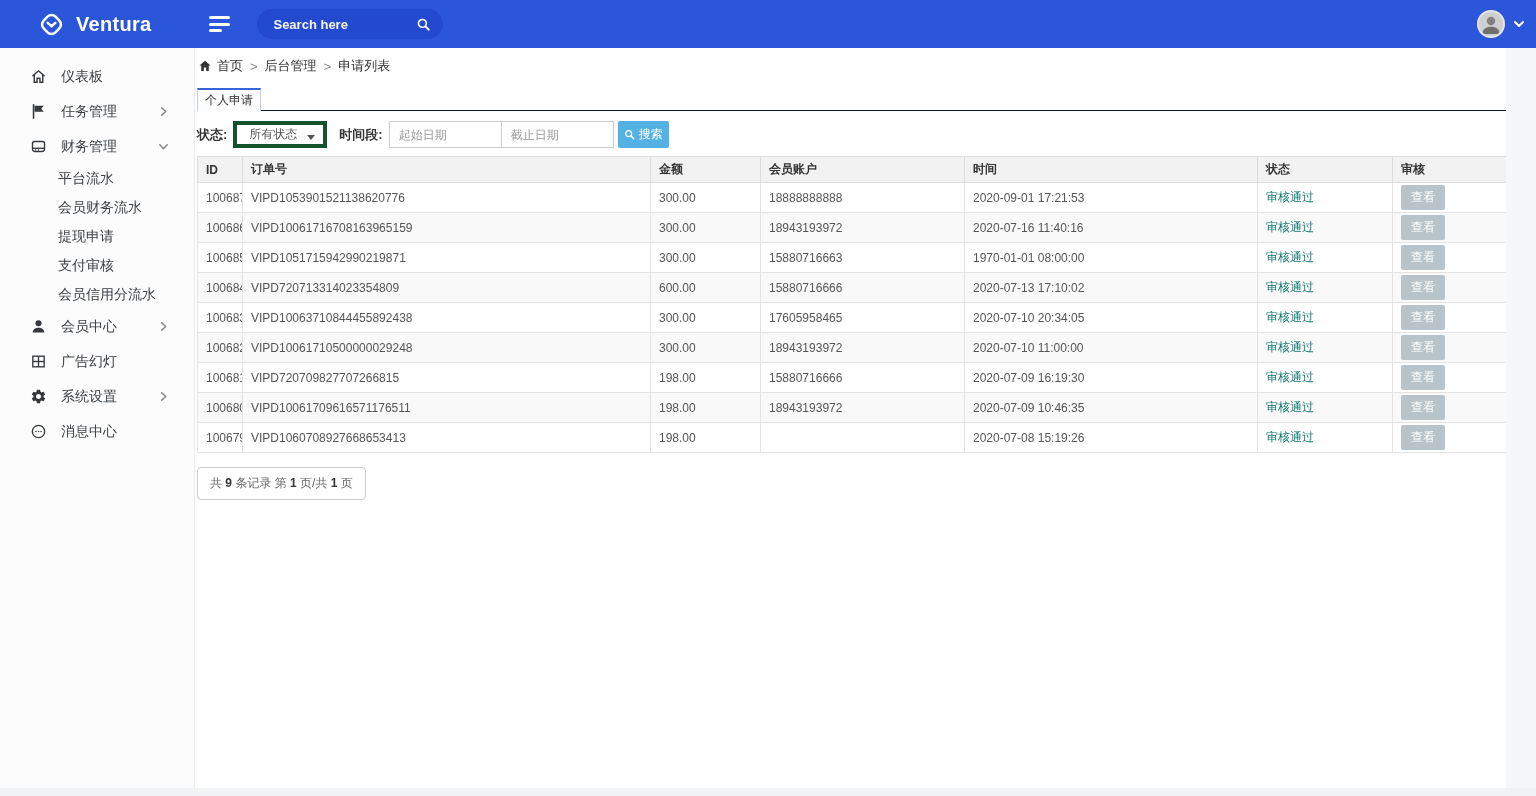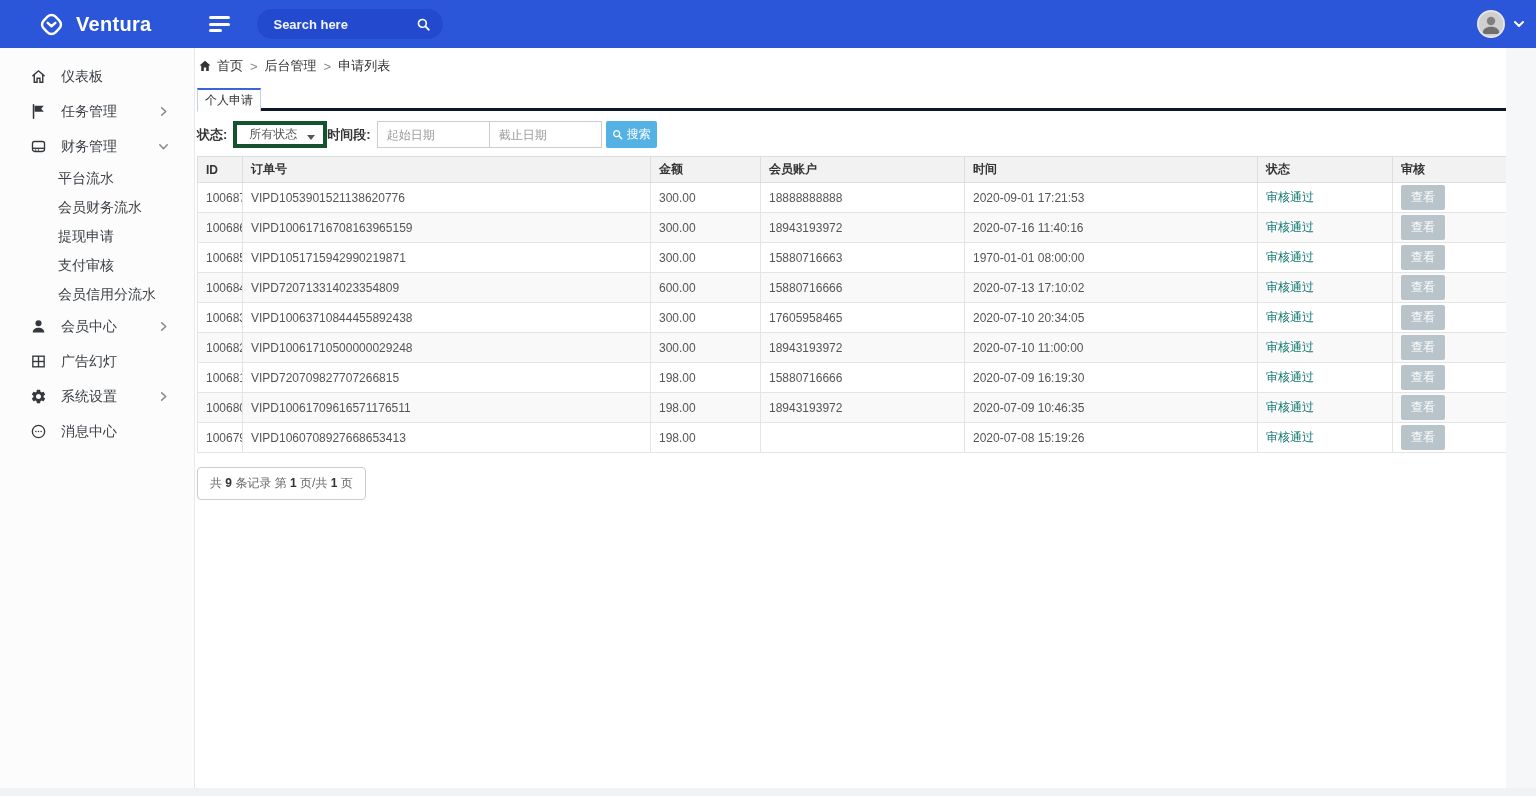--- a/index.html
+++ b/index.html
@@ -44,33 +44,33 @@
   .right-strip { position:absolute; top:0; right:0; width:30px; bottom:8px; background:#f6f7f8; }
   .bottom-strip { position:absolute; left:0; right:0; bottom:0; height:8px; background:#f1f2f3; z-index:40; }
 
   .breadcrumb { margin:9px 0 0 2px; display:flex; align-items:center; gap:5px;
     font-size:13px; color:#333;text-align:right; }
   .bc-home { width:14px; height:14px; display:inline-flex; color:#333; }
   .bc-link { color:#333; cursor:pointer; }
   .bc-sep { color:#888; margin:0 2px; }
 
   .tabbar { position:relative; margin:13px 0 4px 1px; width:1309px; height:23px;
-    border-bottom:3px solid #0f172a;font-family:Liberation Serif, serif; }
+    border-bottom:1px solid #0f172a;font-family:Liberation Serif, serif; }
   .tab { position:absolute; left:0; top:0; height:24px; width:64px; background:#fdfdfd;
     border:1px solid #c3cfdf; border-top:2px solid #3a64d8; border-bottom:1px solid #fdfdfd;
     display:flex; align-items:center; justify-content:center;
     font-size:12px; color:#333; cursor:pointer; z-index:2; }
 
   .filters { margin:10px 0 0 1px; height:27px; display:flex; align-items:center; font-size:13px; color:#333; }
   .f-label { font-weight:bold; margin-right:6px; }
   .f-select { position:relative; width:94px; height:27px; border:4px solid #14532d; background:#fff;
     display:flex; align-items:center; padding-left:12px; font-size:12px; color:#555; cursor:pointer; }
   .f-caret { position:absolute; right:8px; top:10px; width:0; height:0;
     border-left:4px solid transparent; border-right:4px solid transparent; border-top:5px solid #555; }
-  .f-gap { margin-left:0; }
+  .f-gap { margin-left:12px; }
   .date-input { width:113px; height:27px; border:1px solid #ccc; background:#fff; outline:none;
     padding-left:9px; font-size:12px; color:#555; font-family:inherit; }
   .date-input + .date-input { margin-left:-1px; }
   .date-input::placeholder { color:#999; }
   .search-btn { margin-left:4px; height:27px; width:51px; border:none; border-radius:2px;
     background:#54b1e4; color:#fff; font-size:12px; display:flex; align-items:center;
     justify-content:center; gap:4px; cursor:pointer; font-family:inherit; }
   .search-btn svg { width:11px; height:11px; }
 
   table.data { margin:8px 0 0 1px; width:1310px; border-collapse:collapse; table-layout:fixed; }

